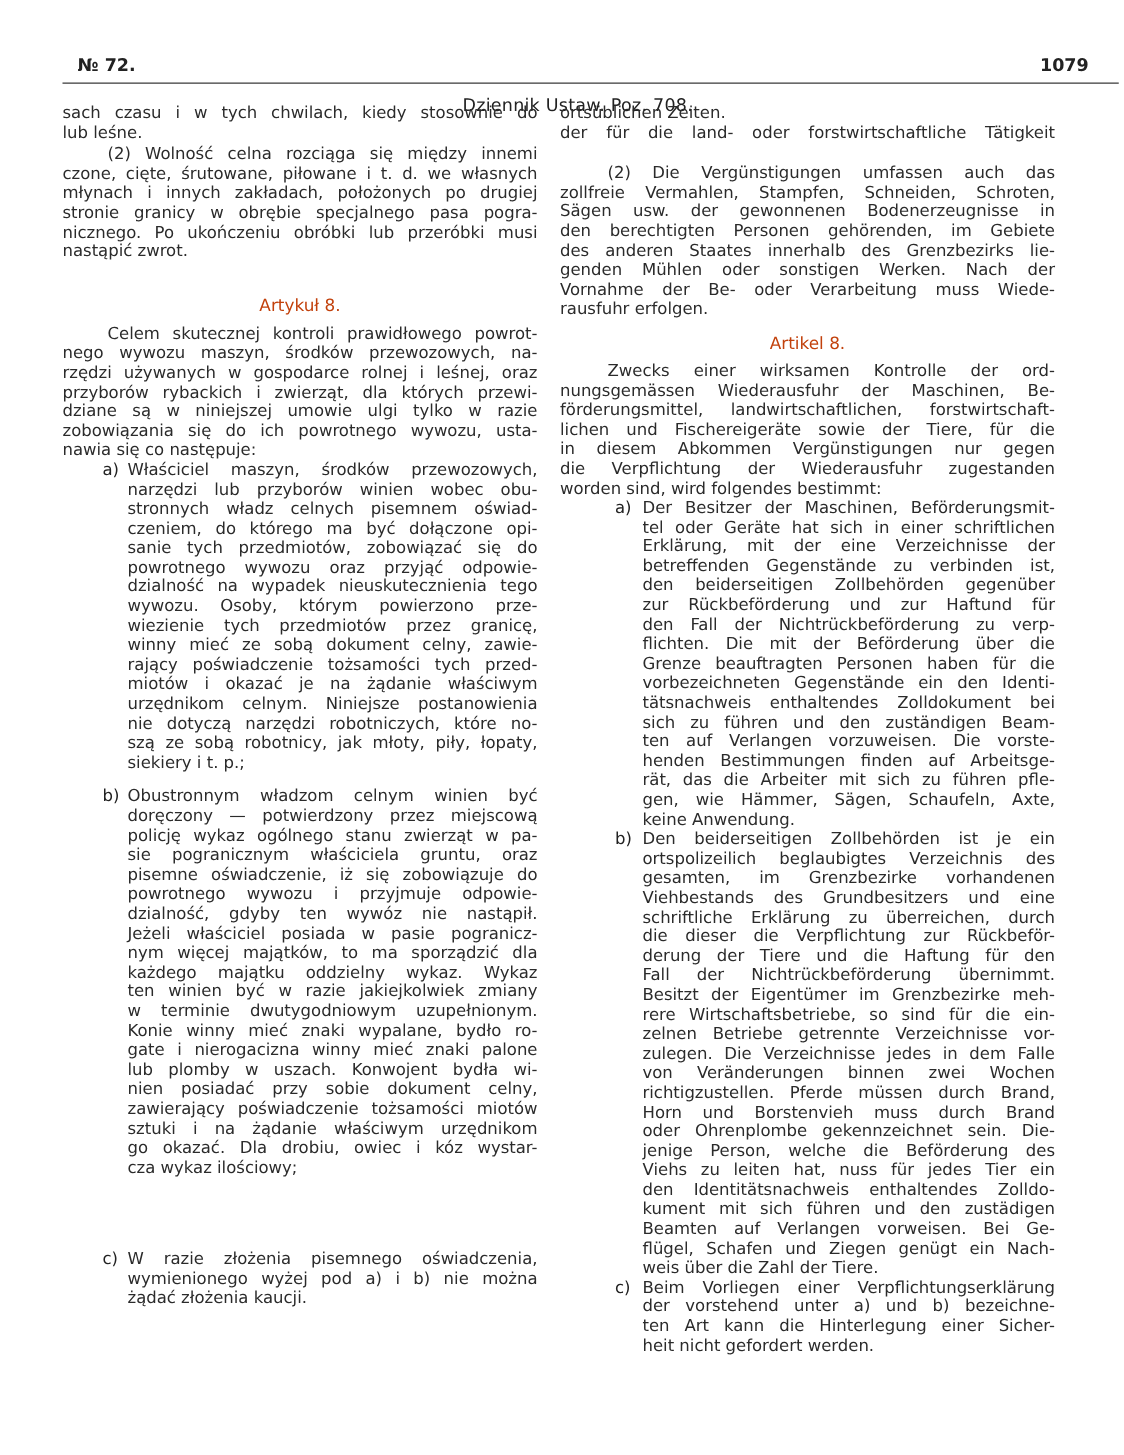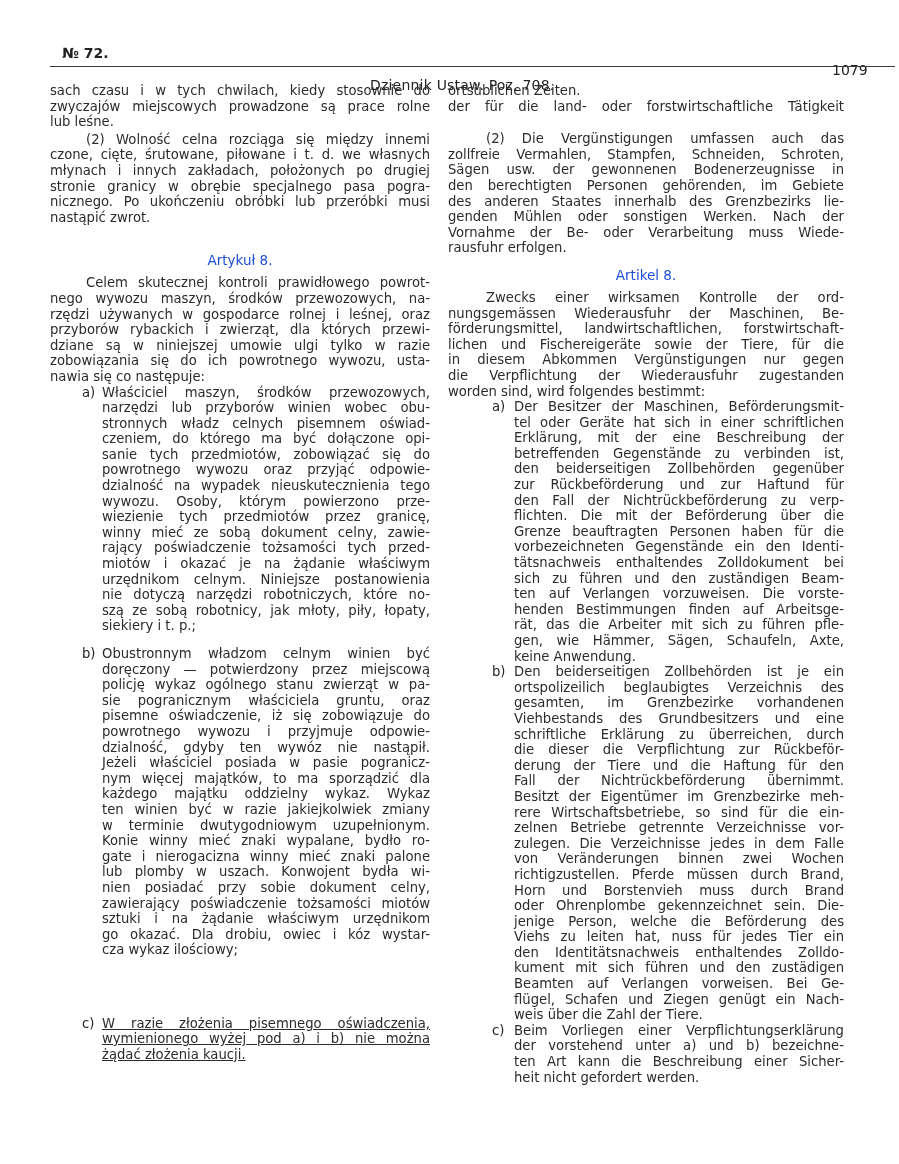--- a/index.html
+++ b/index.html
@@ -8,52 +8,51 @@
     font-family: "DejaVu Sans", sans-serif;
     color: #2b2b2b;
   }
   .page { position: absolute; left: 0; top: 0; width: 811px; height: 1164px; }
   .header {
     position: absolute; top: 45px; left: 62px; width: 840px; height: 20px;
     font-size: 14px; color: #222;
   }
   .header .num { position: absolute; left: 0; top: 0; font-weight: bold; }
   .header .title { position: absolute; left: 308px; top: 0; letter-spacing: 0.2px; margin-top: 32px; }
-  .header .page-no { position: absolute; left: 770px; top: 17px; font-weight: normal; }
+  .header .page-no { position: absolute; left: 770px; top: 0; font-weight: bold; }
   .rule {
     position: absolute; top: 66px; left: 50px; width: 845px; height: 0;
     border-top: 1.5px solid #3a3a3a;
   }
   .col { position: absolute; top: 83px; font-size: 13.2px; line-height: 15.6px; }
   .col.left { left: 50px; width: 380px; }
   .col.right { left: 448px; width: 396px; }
   .line { white-space: nowrap; display: block; height: 15.6px; text-align: justify; text-align-last: justify; }
   .line.last { text-align-last: left; }
   .gap { display: block; }
-  .heading { display: block; text-align: center; text-align-last: center; font-size: 13.5px; height: 16px; color: #1d4ed8; }
+  .heading { display: block; text-align: center; text-align-last: center; font-size: 13.5px; height: 16px; color: #c2410c; }
   .item { position: relative; }
   .item .marker { position: absolute; left: 0; top: 0; color: #222; }
   .item .body { display: block; }
 </style>
 </head>
 <body>
 
 <div class="page">
 
   <div class="header">
     <span class="num">№ 72.</span>
     <span class="title">Dziennik Ustaw. Poz. 708.</span>
     <span class="page-no">1079</span>
   </div>
   <div class="rule"></div>
 
   <div class="col left" id="col-left">
     <div id="l-cont">
         <span class="line">sach czasu i w tych chwilach, kiedy stosownie do</span>
-        <span class="line">zwyczajów miejscowych prowadzone są prace rolne</span>
         <span class="line last">lub leśne.</span>
       </div>
     <div class="gap" style="height:2px"></div>
     <div id="l-p2">
         <span class="line" style="padding-left: 36px;">(2) Wolność celna rozciąga się między innemi</span>
         <span class="line">czone, cięte, śrutowane, piłowane i t. d. we własnych</span>
         <span class="line">młynach i innych zakładach, położonych po drugiej</span>
         <span class="line">stronie granicy w obrębie specjalnego pasa pogra-</span>
         <span class="line">nicznego. Po ukończeniu obróbki lub przeróbki musi</span>
         <span class="line last">nastąpić zwrot.</span>
@@ -114,21 +113,21 @@
             <span class="line">nien posiadać przy sobie dokument celny,</span>
             <span class="line">zawierający poświadczenie tożsamości miotów</span>
             <span class="line">sztuki i na żądanie właściwym urzędnikom</span>
             <span class="line">go okazać. Dla drobiu, owiec i kóz wystar-</span>
             <span class="line last">cza wykaz ilościowy;</span>
           </div>
         </div>
         <div class="gap" style="height: 58px;"></div>
         <div class="item">
           <span class="marker" style="left: 32px;">c)</span>
-          <div class="body" style="padding-left: 52px; text-decoration: underline;">
+          <div class="body" style="padding-left: 52px;">
             <span class="line">W razie złożenia pisemnego oświadczenia,</span>
             <span class="line">wymienionego wyżej pod a) i b) nie można</span>
             <span class="line last">żądać złożenia kaucji.</span>
           </div>
         </div>
       </div>
   </div>
 
   <div class="col right" id="col-right">
     <div id="r-cont">
@@ -157,21 +156,21 @@
         <span class="line">in diesem Abkommen Vergünstigungen nur gegen</span>
         <span class="line">die Verpflichtung der Wiederausfuhr zugestanden</span>
         <span class="line last">worden sind, wird folgendes bestimmt:</span>
       </div>
     <div id="r-items">
         <div class="item">
           <span class="marker" style="left: 44px;">a)</span>
           <div class="body" style="padding-left: 66px;">
             <span class="line">Der Besitzer der Maschinen, Beförderungsmit-</span>
             <span class="line">tel oder Geräte hat sich in einer schriftlichen</span>
-            <span class="line">Erklärung, mit der eine Beschreibung der</span>
+            <span class="line">Erklärung, mit der eine Verzeichnisse der</span>
             <span class="line">betreffenden Gegenstände zu verbinden ist,</span>
             <span class="line">den beiderseitigen Zollbehörden gegenüber</span>
             <span class="line">zur Rückbeförderung und zur Haftund für</span>
             <span class="line">den Fall der Nichtrückbeförderung zu verp-</span>
             <span class="line">flichten. Die mit der Beförderung über die</span>
             <span class="line">Grenze beauftragten Personen haben für die</span>
             <span class="line">vorbezeichneten Gegenstände ein den Identi-</span>
             <span class="line">tätsnachweis enthaltendes Zolldokument bei</span>
             <span class="line">sich zu führen und den zuständigen Beam-</span>
             <span class="line">ten auf Verlangen vorzuweisen. Die vorste-</span>
@@ -207,20 +206,20 @@
             <span class="line">Beamten auf Verlangen vorweisen. Bei Ge-</span>
             <span class="line">flügel, Schafen und Ziegen genügt ein Nach-</span>
             <span class="line last">weis über die Zahl der Tiere.</span>
           </div>
         </div>
         <div class="item">
           <span class="marker" style="left: 44px;">c)</span>
           <div class="body" style="padding-left: 66px;">
             <span class="line">Beim Vorliegen einer Verpflichtungserklärung</span>
             <span class="line">der vorstehend unter a) und b) bezeichne-</span>
-            <span class="line">ten Art kann die Beschreibung einer Sicher-</span>
+            <span class="line">ten Art kann die Hinterlegung einer Sicher-</span>
             <span class="line last">heit nicht gefordert werden.</span>
           </div>
         </div>
       </div>
   </div>
 
 </div>
 
 </body></html>

